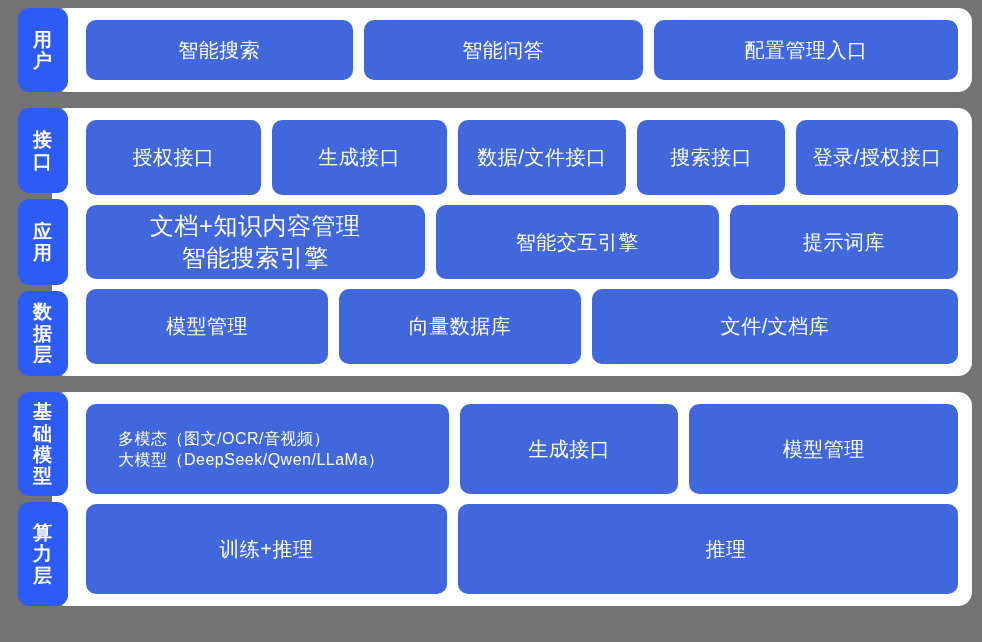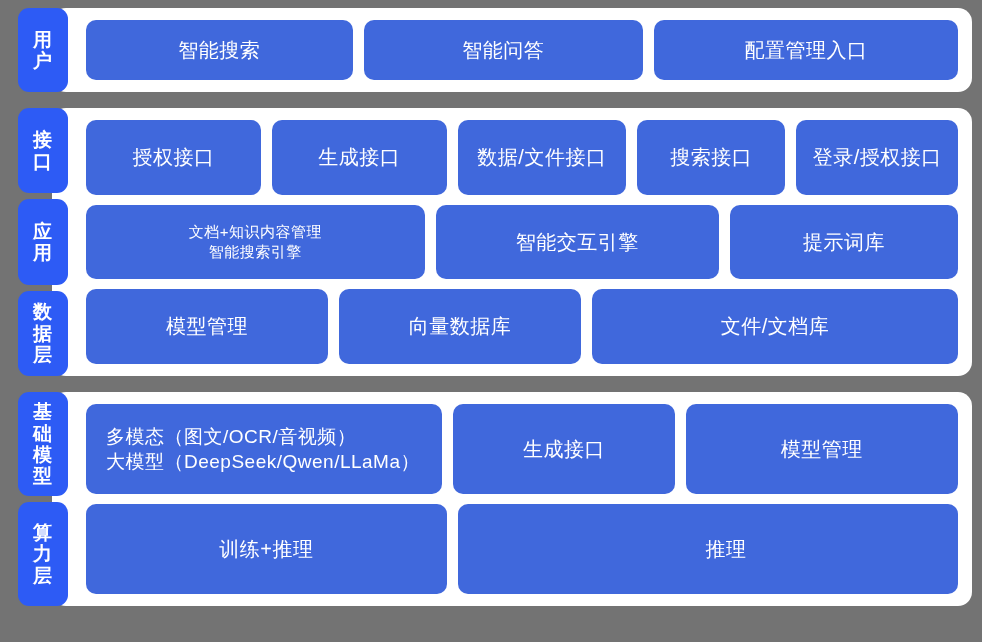--- a/index.html
+++ b/index.html
@@ -103,27 +103,27 @@
     align-items: center;
     justify-content: center;
     text-align: center;
     box-sizing: border-box;
     padding: 4px 8px;
     line-height: 1.32;
     white-space: pre-line;
     letter-spacing: 0.5px;
   }
   .card.two-line {
-    font-size: 15px;
+    font-size: 24px;
   }
   .card.align-left {
     justify-content: flex-start;
     text-align: left;
-    padding-left: 20px;
-    font-size: 19px;
+    padding-left: 32px;
+    font-size: 16px;
   }
 
   
   .g1  { flex: 1 1 0; }
   .g105{ flex: 1.05 1 0; }
   .g11 { flex: 1.1 1 0; }
   .g115{ flex: 1.15 1 0; }
   .g12 { flex: 1.2 1 0; }
   .g125{ flex: 1.25 1 0; }
   .g13 { flex: 1.3 1 0; padding-left: 44px; }

